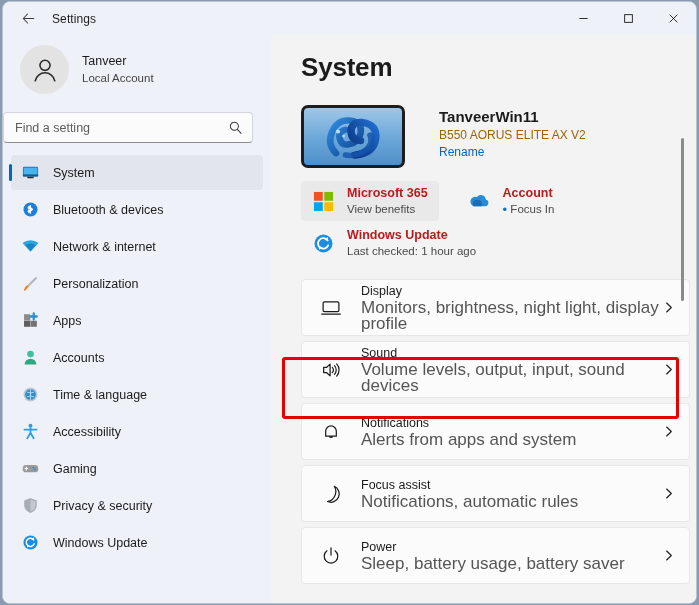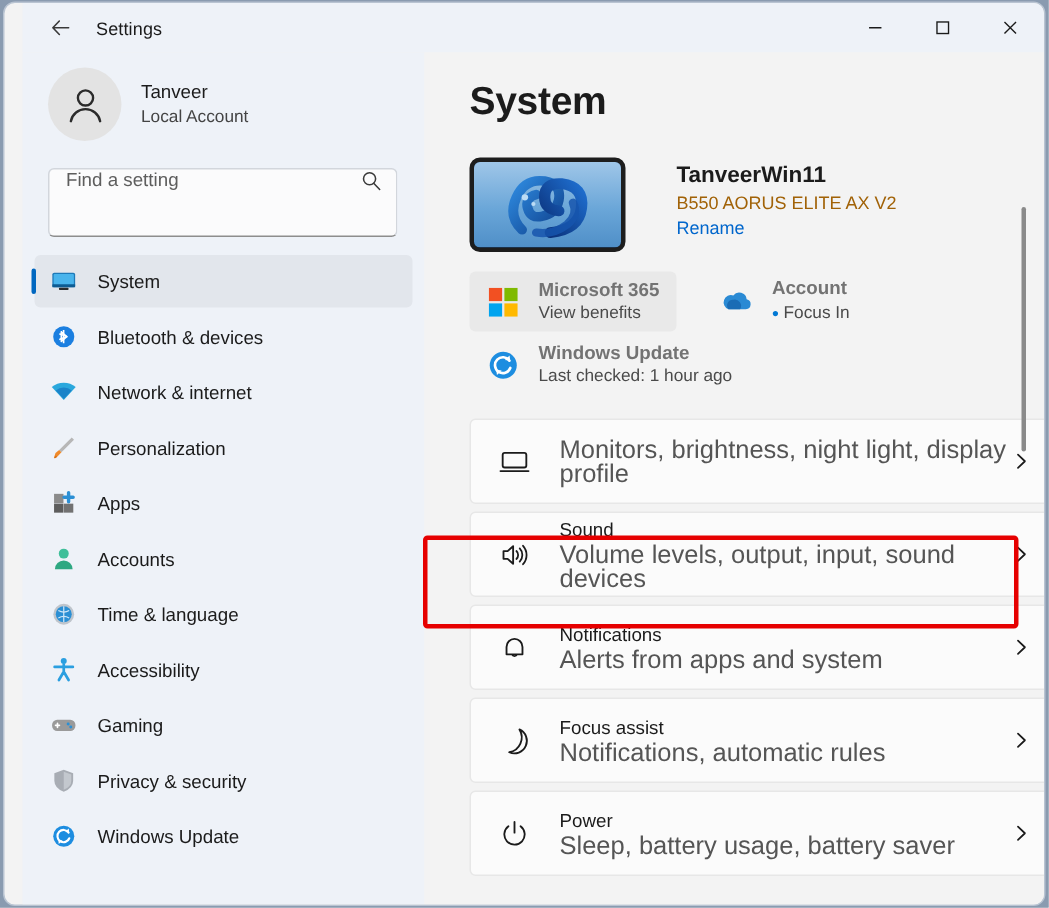--- a/index.html
+++ b/index.html
@@ -14,21 +14,20 @@
   #window {
     position: absolute;
     left: 2px; top: 1px;
     width: 695px; height: 603px;
     background: #f3f3f3;
     border: 1px solid #b9c4d2;
     border-radius: 8px;
     overflow: hidden;
     display: flex;
     flex-direction: column;
-    padding-left: 12px;
   }
 
   
   #titlebar {
     height: 33px;
     background: #eef2f8;
     display: flex;
     align-items: center;
     flex: 0 0 33px;
     position: relative;
@@ -79,27 +78,27 @@
   #account .names { margin-left: 13px; }
   #account .name {
     font-size: 12.5px; font-weight: normal; color: #1b1b1b;
     line-height: 16px;
   }
   #account .sub {
     font-size: 11.5px; color: #444; line-height: 16px; margin-top: 1px;
   }
 
   #searchbox {
-    margin: 6px 18px 0 17px;
-    height: 46px;
+    margin: 6px 18px 0 0;
+    height: 31px;
     background: #fbfbfc;
     border: 1px solid #d2d6dc;
     border-bottom: 1px solid #8d8d8d;
     border-radius: 4px;
-    display: flex; align-items: flex-start;
+    display: flex; align-items: center;
     padding: 0 9px 0 11px;
     cursor: text;
   }
   #searchbox input {
     flex: 1; border: none; outline: none; background: transparent;
     font-family: "Liberation Sans", sans-serif;
     font-size: 12.5px; color: #1b1b1b;
   }
   #searchbox input::placeholder { color: #5d5d5d; }
 
@@ -178,21 +177,21 @@
     padding: 0 11px 0 9px;
     border-radius: 4px;
     cursor: pointer;
   }
   .tile.hover { background: #e9e9e9; }
   .tile-ico {
     width: 26px; height: 26px; flex: 0 0 26px;
     display: flex; align-items: center; justify-content: center;
     margin-right: 11px;
   }
-  .tile-t { font-size: 12.5px; font-weight: bold; color: #737373; line-height: 15px; }
+  .tile-t { font-size: 12.5px; font-weight: bold; color: #b91c1c; line-height: 15px; }
   .tile-s { font-size: 11.5px; color: #4a4a4a; line-height: 15px; margin-top: 1px; }
   .tile-s .dot { color: #0078d4; font-size: 13px; vertical-align: -1px; }
   #tile-row2 { width: 100%; margin-top: 2px; }
 
   
   #list { margin-top: 16px; width: 389px; }
   .row {
     position: relative;
     height: 57px;
     background: #fbfbfb;
@@ -512,20 +511,21 @@
       <div id="list">
 
         <div class="row">
           <span class="row-ico">
             <svg width="22" height="22" viewBox="0 0 24 24">
               <rect x="3.4" y="5.4" width="17.2" height="10.6" rx="1.5" fill="none" stroke="#1b1b1b" stroke-width="1.35"></rect>
               <path d="M1.8 18.6 H22.2" stroke="#1b1b1b" stroke-width="1.35" stroke-linecap="round"></path>
             </svg>
           </span>
           <span class="row-txt">
+            <span class="row-t" style="display:block">Display</span>
             <span class="row-s" style="display:block">Monitors, brightness, night light, display profile</span>
           </span>
           <span class="chev">
             <svg width="13" height="13" viewBox="0 0 14 14">
                 <path d="M5 2.2 L10 7 L5 11.8" fill="none" stroke="#1b1b1b" stroke-width="1.25" stroke-linecap="round" stroke-linejoin="round"></path>
               </svg>
           </span>
         </div>
 
         <div class="row">

